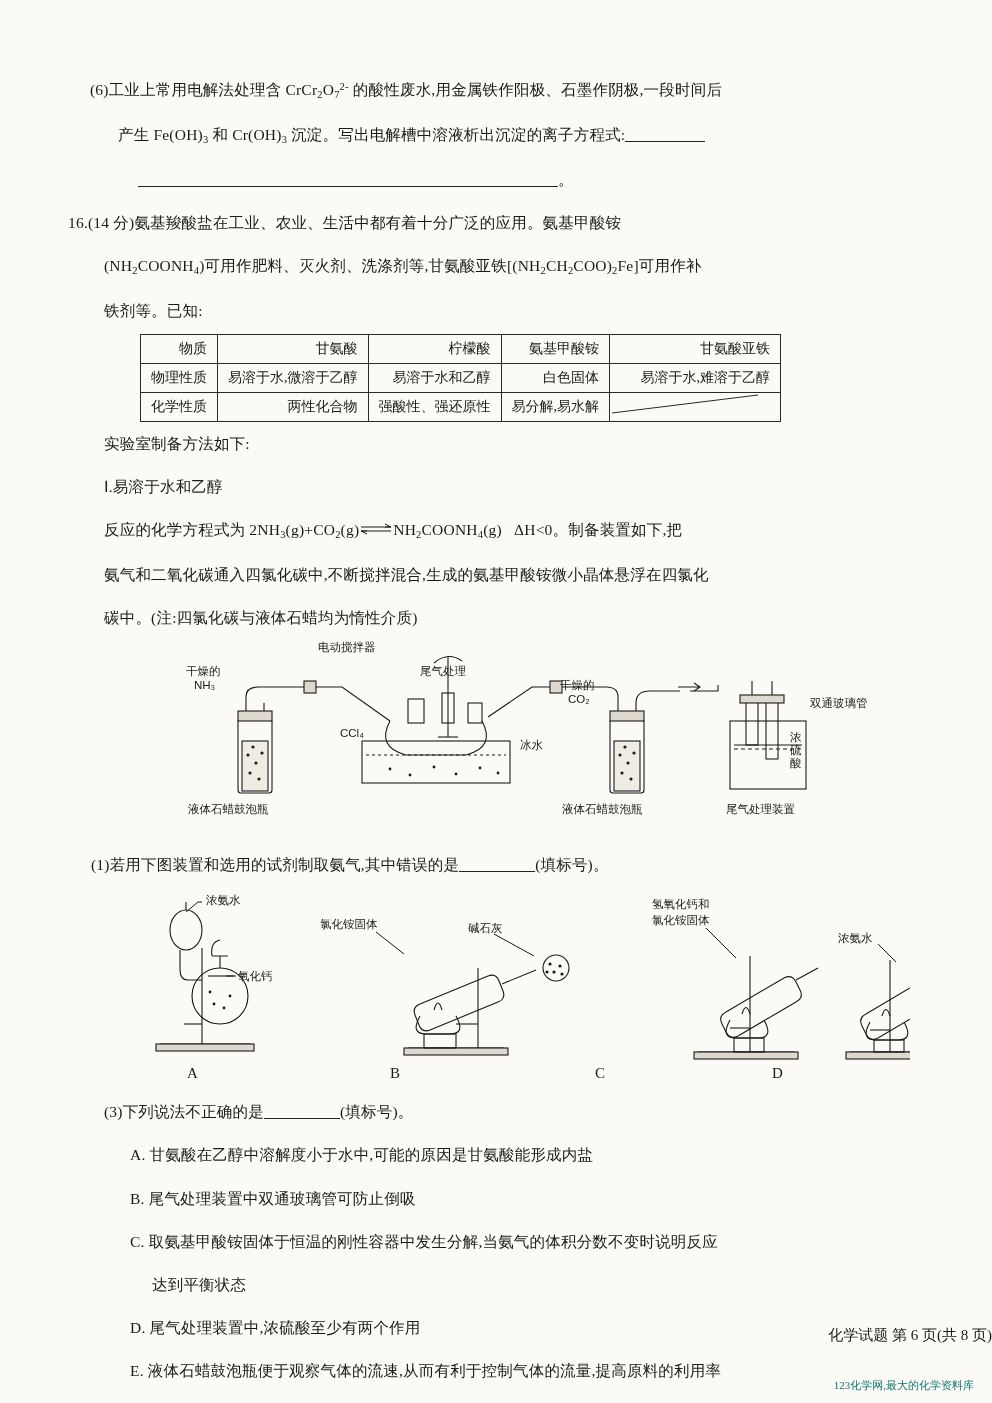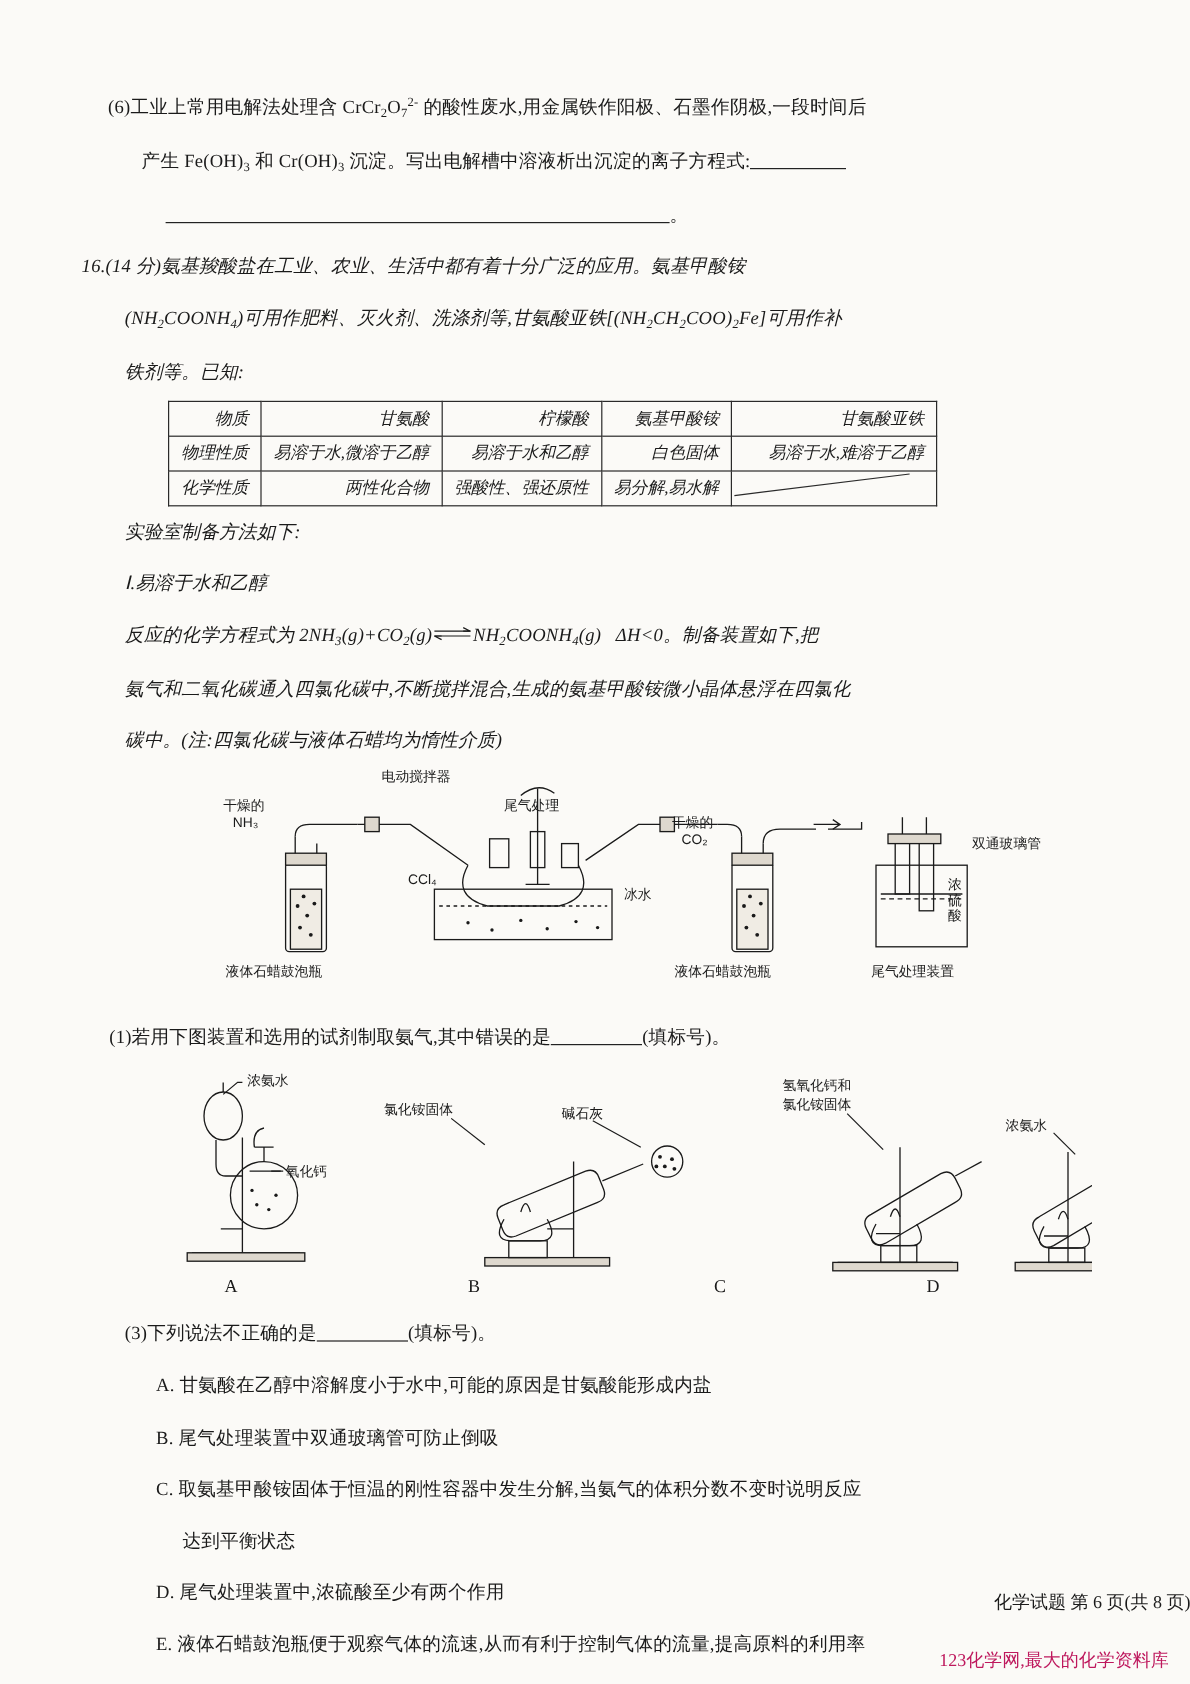--- a/index.html
+++ b/index.html
@@ -10,21 +10,21 @@
   sub{font-size:.68em;vertical-align:-.32em;}
   sup{font-size:.68em;vertical-align:.5em;}
   .blank{display:inline-block;border-bottom:1px solid #222;min-width:76px;height:1em;vertical-align:-2px;}
   .blank-long{display:inline-block;border-bottom:1px solid #222;width:420px;height:1em;vertical-align:-2px;}
   table.props{border-collapse:collapse;margin:10px 0 6px 50px;font-size:14px;}
   table.props td{border:1px solid #2a2a2a;text-align:right;padding:5px 10px;white-space:nowrap;}
   .diag{position:relative;margin:6px 0 0 0;}
   .fig-label{font-size:15px;text-align:center;}
   .opt{margin-left:22px;}
   .footer{position:absolute;left:0;right:0;bottom:58px;text-align:right;font-size:15px;}
-  .wm{position:absolute;right:18px;bottom:10px;font-size:15px;color:#be185d;}
+  .wm{position:absolute;right:18px;bottom:10px;font-size:11px;color:#0f766e;}
   svg{display:block;}
   .frac-arrow{display:inline-block;width:34px;text-align:center;}
 </style>
 </head>
 <body>
 
 <div class="page">
   <div class="content">
 
     <div>
@@ -32,21 +32,21 @@
         <span>(6)工业上常用电解法处理含 Cr</span><span>Cr<sub>2</sub><span>O</span><sub>7</sub><sup>2-</sup></span><span> 的酸性废水,用金属铁作阳极、石墨作阴极,一段时间后</span>
       </div>
       <div class="line" style="margin-left:28px;">
         <span>产生 Fe(OH)</span><sub>3</sub><span> 和 Cr(OH)</span><sub>3</sub><span> 沉淀。写出电解槽中溶液析出沉淀的离子方程式:</span><span class="blank" style="min-width:80px"></span>
       </div>
       <div class="line" style="margin-left:48px;">
         <span class="blank-long"></span><span>。</span>
       </div>
     </div>
 
-    <div style="margin-top:14px;font-style:italic;">
+    <div style="margin-top:14px;">
       <div class="line" style="margin-left:-22px;">
         <span>16.</span><span>(14 分)</span><span>氨基羧酸盐在工业、农业、生活中都有着十分广泛的应用。氨基甲酸铵</span>
       </div>
       <div class="line" style="margin-left:14px;">
         <span>(NH</span><sub>2</sub><span>COONH</span><sub>4</sub><span>)可用作肥料、灭火剂、洗涤剂等,甘氨酸亚铁[(NH</span><sub>2</sub><span>CH</span><sub>2</sub><span>COO)</span><sub>2</sub><span>Fe]可用作补</span>
       </div>
       <div class="line" style="margin-left:14px;">
         <span>铁剂等。已知:</span>
       </div>
 

